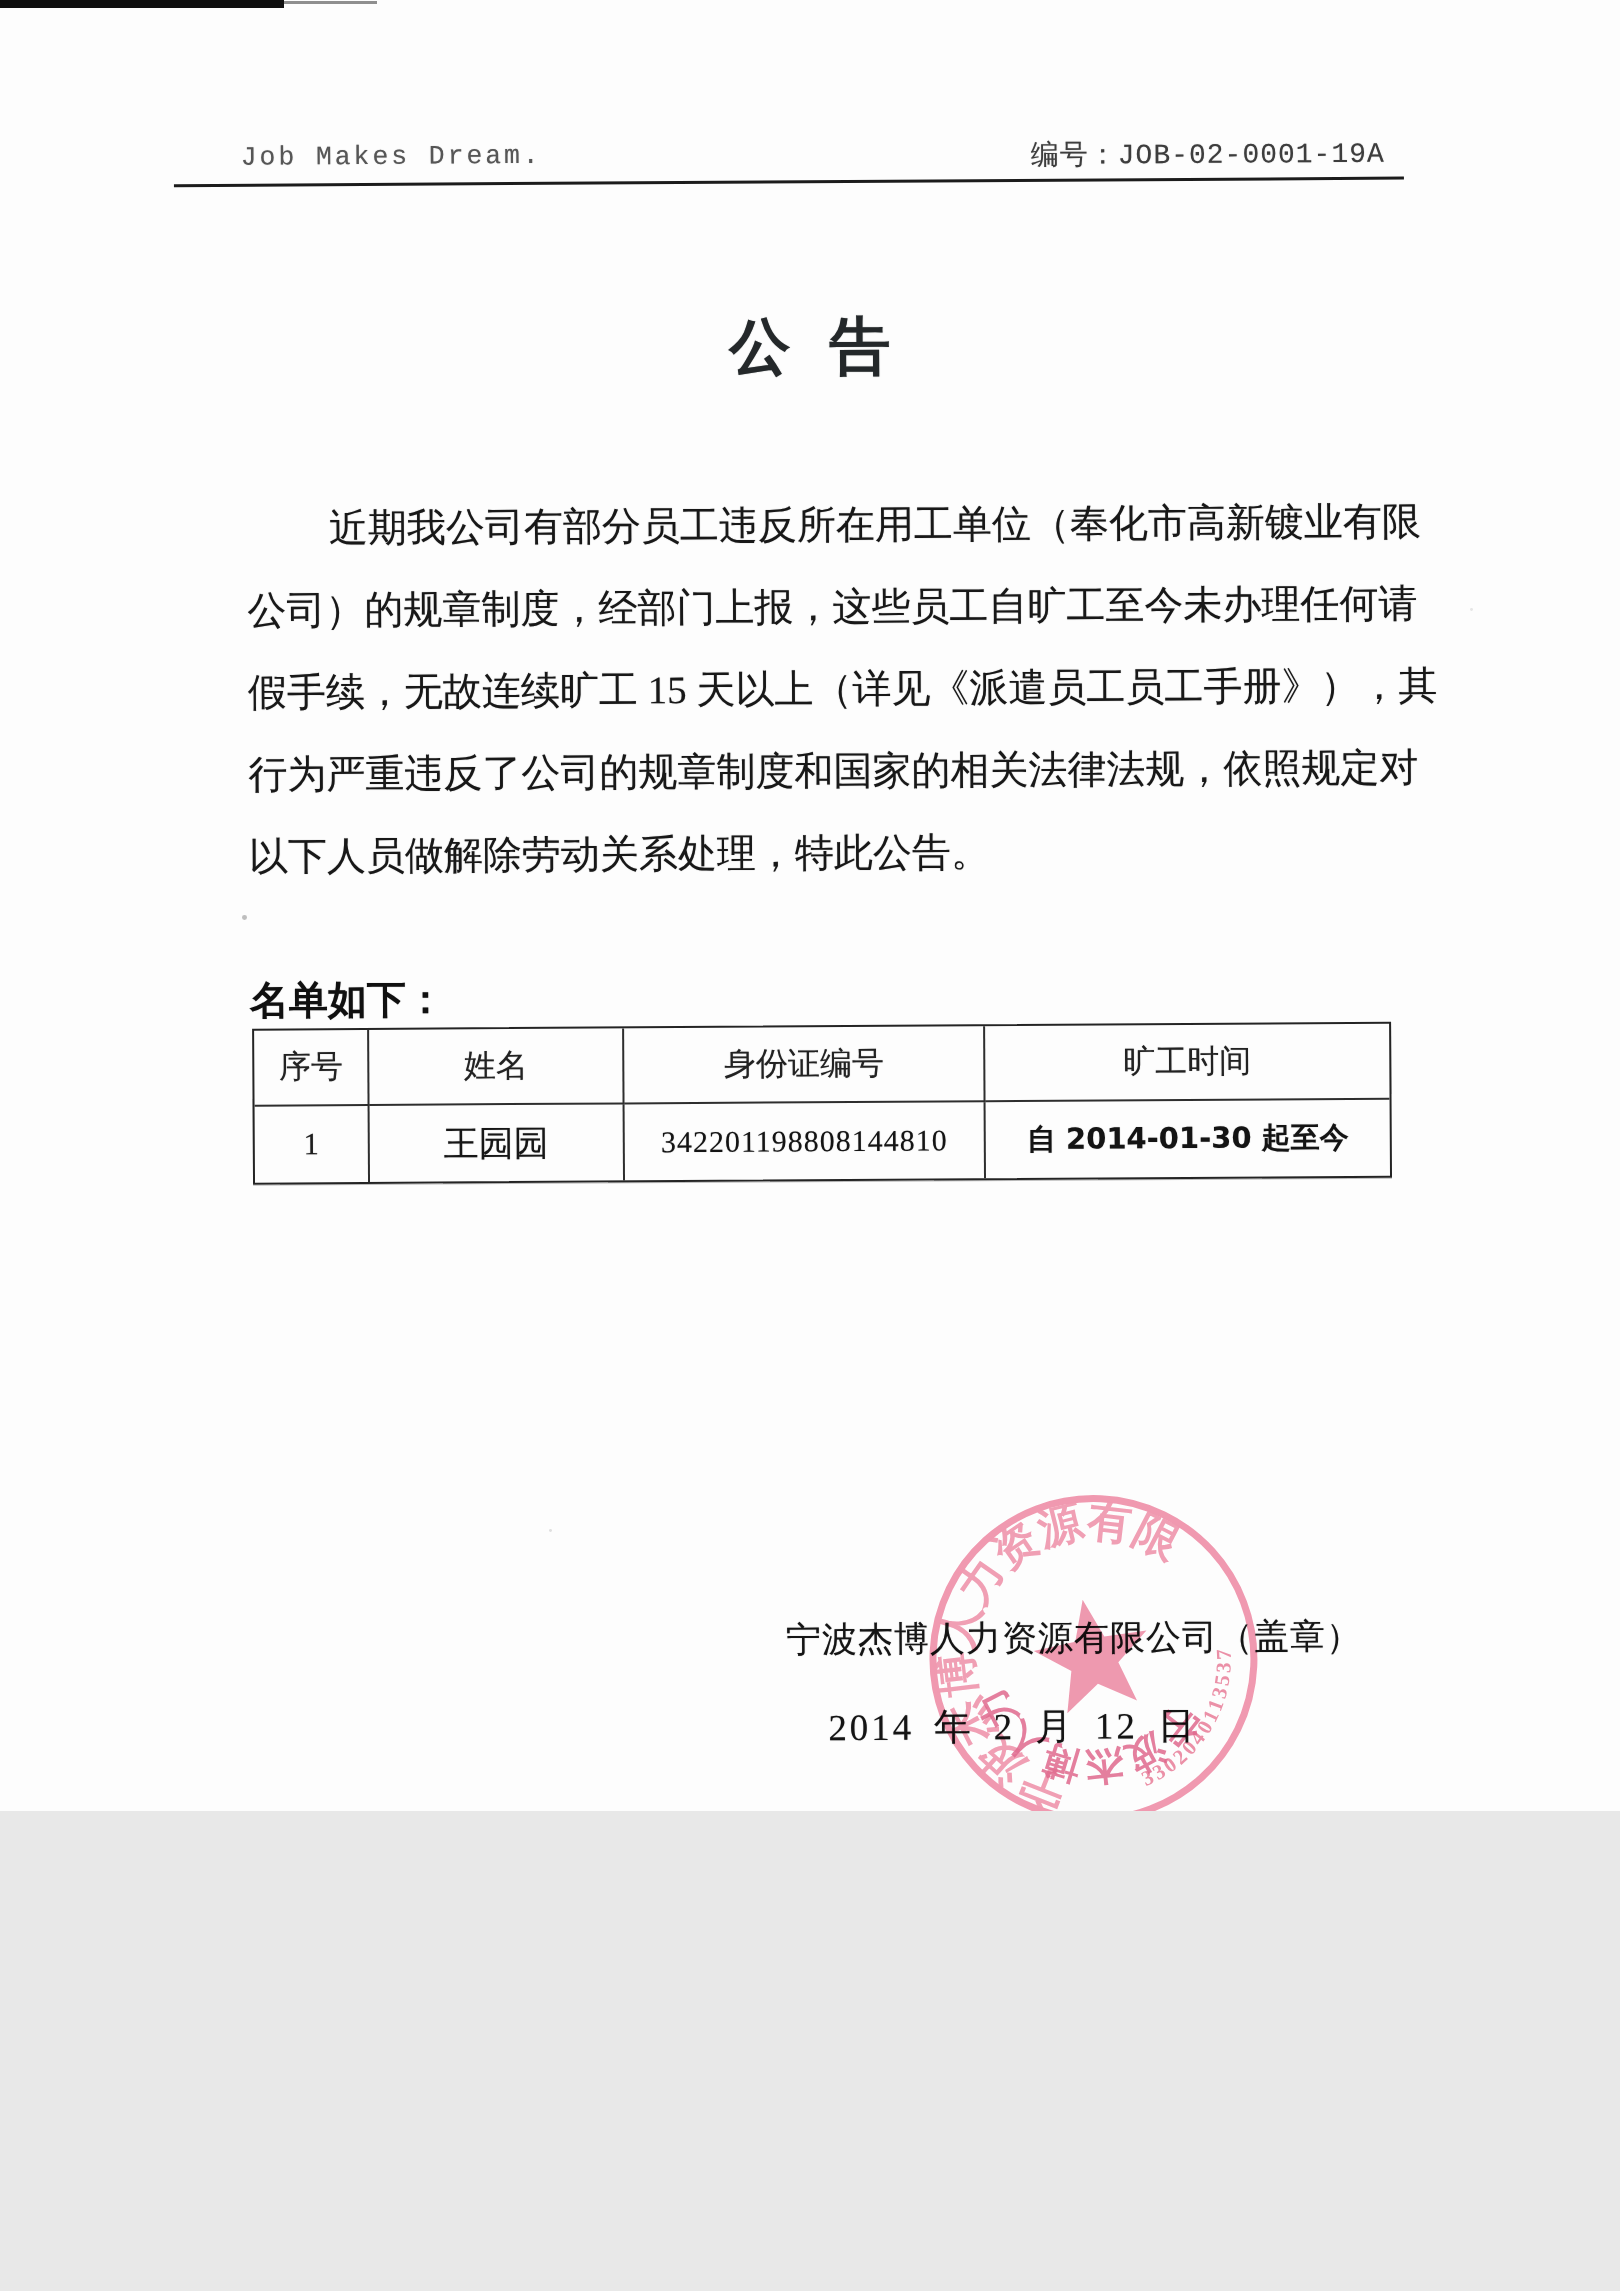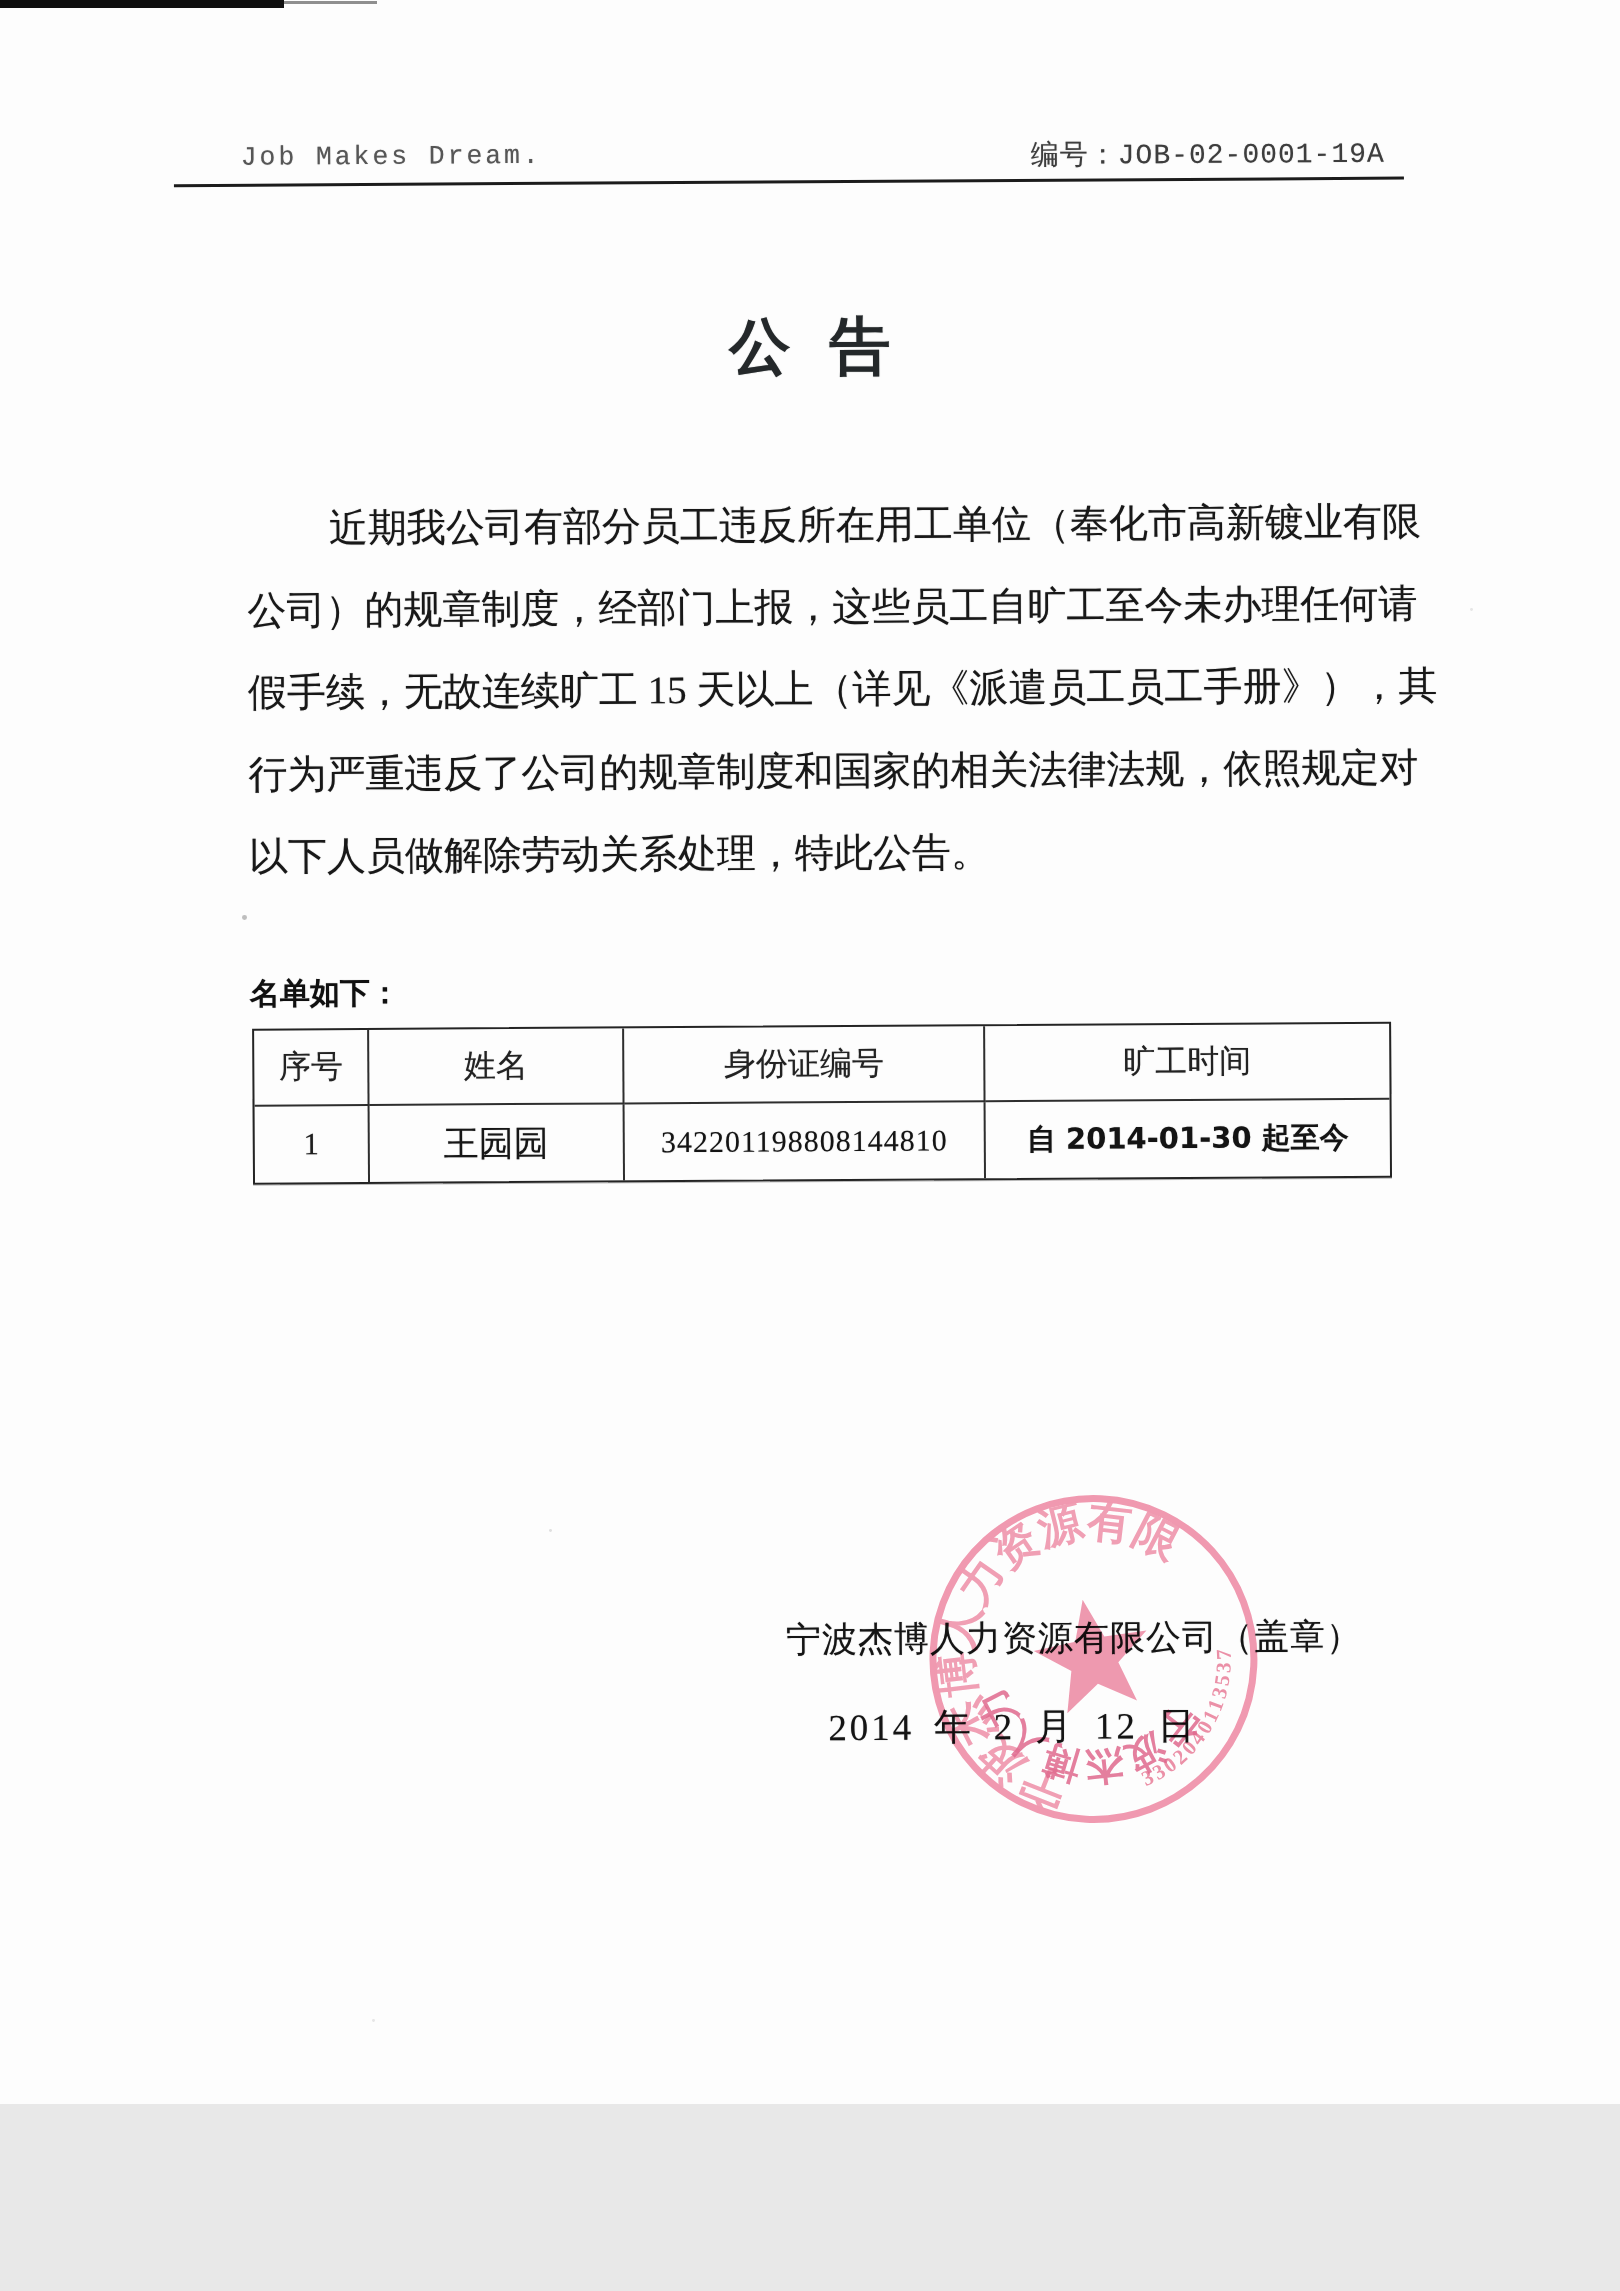--- a/index.html
+++ b/index.html
@@ -1,16 +1,16 @@
 <!DOCTYPE html>
 <html><head>
 <meta charset="utf-8">
 <style>
   html,body{margin:0;padding:0;background:#e8e8e8;}
-  .page{position:relative;width:1620px;height:2104px;background:#fdfdfd;overflow:hidden;
+  .page{position:relative;width:1620px;height:1811px;background:#fdfdfd;overflow:hidden;
         font-family:"Liberation Serif","DejaVu Serif",serif;color:#1b1b1b;}
   .rotwrap{position:absolute;left:0;top:0;width:1620px;height:2292px;
            transform:rotate(-0.35deg);transform-origin:196px 196px;}
 
   
   .top-strip{position:absolute;left:0;top:0;width:284px;height:7.8px;background:#0f0f0f;}
   .top-strip2{position:absolute;left:284px;top:1px;width:93px;height:2.9px;background:#8f8f8f;}
   .br-mark{position:absolute;left:1590px;top:2280px;width:30px;height:9.8px;background:#101010;transform:rotate(-2deg);}
   .b-streak{position:absolute;left:1411px;top:2285px;width:181px;height:2.9px;
             background:linear-gradient(to left,#9a9a9a,rgba(200,200,200,0));}
@@ -30,21 +30,21 @@
              text-shadow:0 0 1px rgba(20,30,30,.5);}
 
   
   .body-text{position:absolute;left:245px;top:488px;width:1147px;font-size:39px;color:#181818;
              text-shadow:0 0 1px rgba(20,20,20,.45);}
   .bline{height:82px;line-height:82px;white-space:nowrap;}
   .bline.indent{padding-left:82px;}
 
   
   .list-label{position:absolute;left:245px;top:974px;font-family:"DejaVu Sans","Liberation Sans",sans-serif;
-              font-weight:bold;font-size:30px;color:#101010;text-shadow:0 0 1px rgba(0,0,0,.4);}
+              font-weight:bold;font-size:39px;color:#101010;text-shadow:0 0 1px rgba(0,0,0,.4);}
   .ntable{position:absolute;left:247px;top:1029px;display:grid;
           grid-template-columns:115px 255px 361px 404px;grid-auto-rows:76px;
           border:2.9px solid #242424;box-shadow:0 1px 0 rgba(0,0,0,.25);}
   .cell{border-right:2px solid #2e2e2e;border-bottom:2px solid #2e2e2e;
         display:grid;place-items:center;white-space:nowrap;}
   .cell:nth-child(4n){border-right:none;}
   .cell.lastrow{border-bottom:none;}
   .hcell{font-size:32px;color:#222;}
   .c-idx{font-size:31px;color:#1d1d1d;}
   .c-name{font-family:"DejaVu Sans","Liberation Sans",sans-serif;font-size:35px;color:#161616;}

